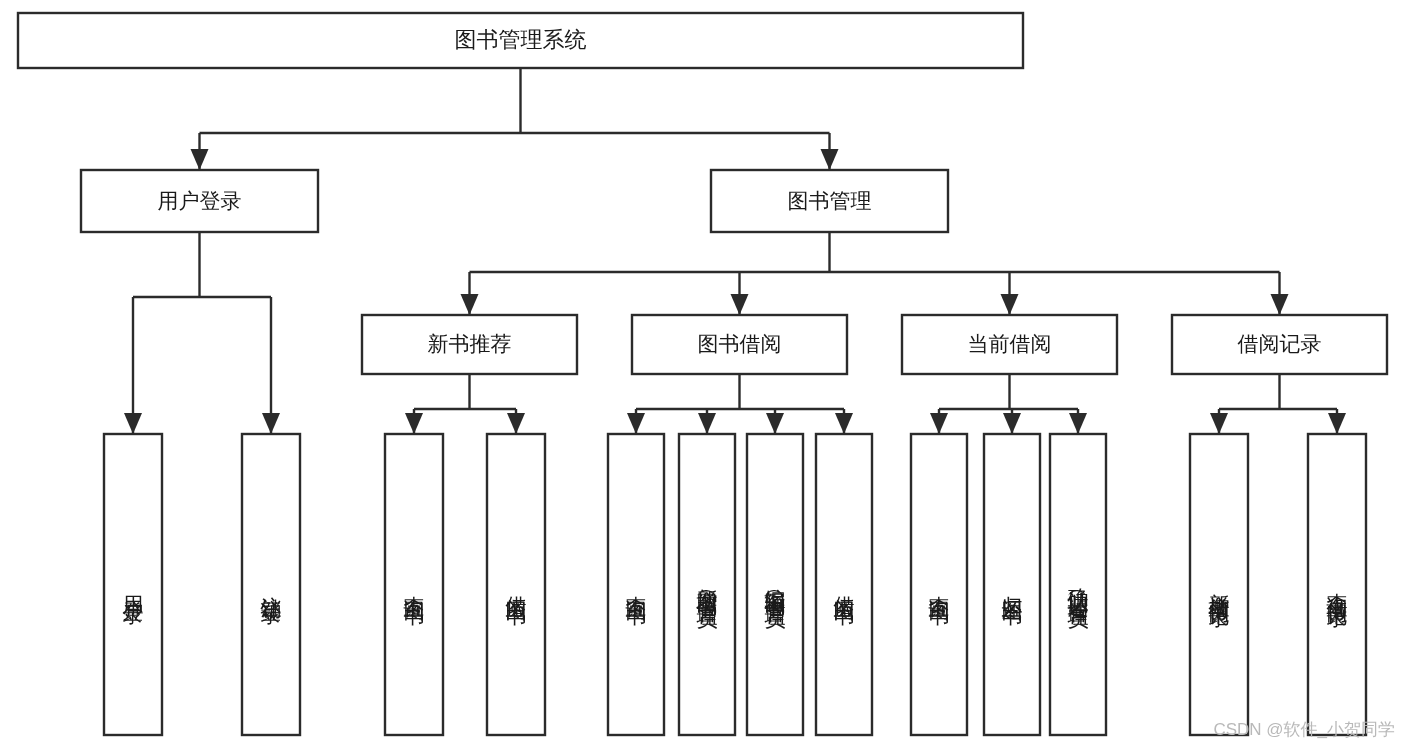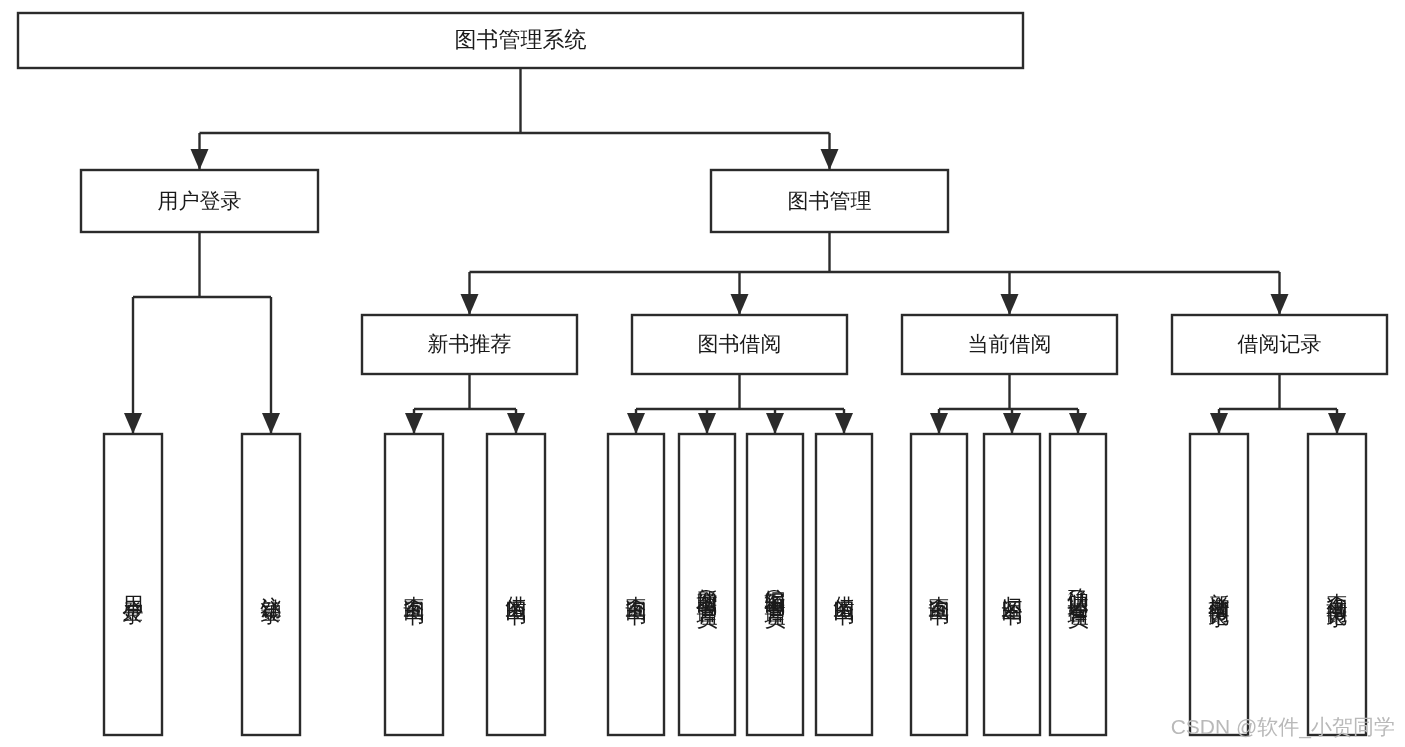--- a/index.html
+++ b/index.html
@@ -68,21 +68,21 @@
     color: #1a1a1a;
     letter-spacing: 3px;
     white-space: nowrap;
     text-align: center;
   }
   .watermark {
     position: absolute;
     right: 8px;
     bottom: 6px;
     font-family: "Liberation Sans", "DejaVu Sans", sans-serif;
-    font-size: 21px;
+    font-size: 17px;
     color: #b9b9b9;
     white-space: nowrap;
     user-select: none;
     margin-left: 8px;
   }
 </style>
 </head>
 <body>
 
 <div id="diagram-root">

